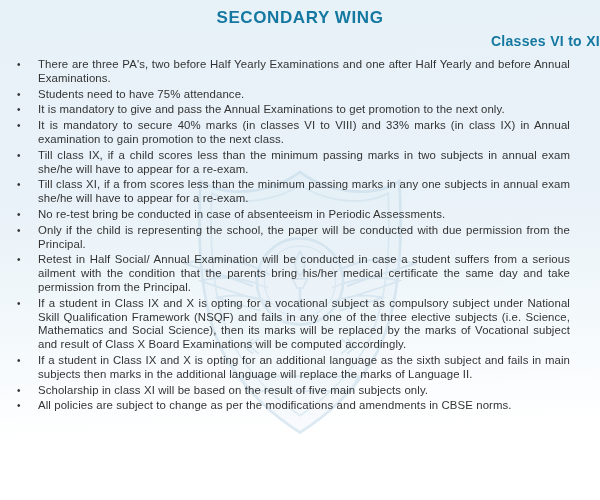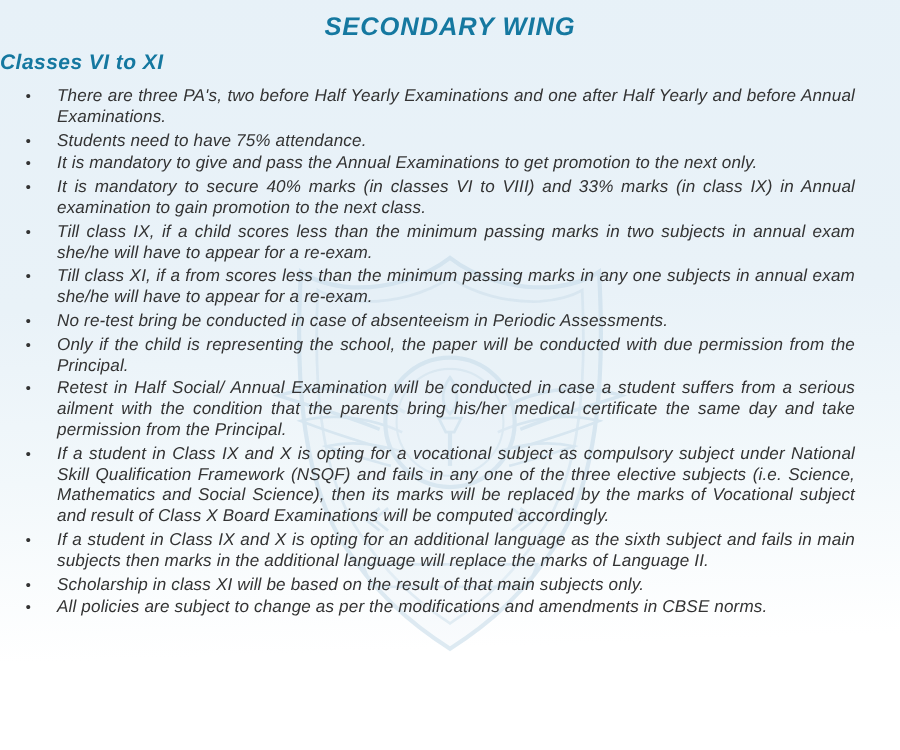--- a/index.html
+++ b/index.html
@@ -15,21 +15,20 @@
     font-family: "Liberation Sans", "DejaVu Sans", sans-serif;
     background: linear-gradient(178deg, var(--bg-top) 0%, #e9f2f8 40%, #f2f8fb 62%, var(--bg-bottom) 85%);
     overflow: hidden;
     position: relative;
   }
   .page {
     position: relative;
     width: 600px;
     height: 492px;
     z-index: 1;
-    font-style: italic;
   }
   .watermark {
     position: absolute;
     left: 155px;
     top: 155px;
     width: 290px;
     height: 300px;
     opacity: 0.55;
     z-index: 0;
     pointer-events: none;
@@ -37,21 +36,21 @@
   .content { position: relative; z-index: 2; }
   h1.title {
     text-align: center;
     color: var(--title-color);
     font-size: 17px;
     font-weight: bold;
     letter-spacing: 0.6px;
     padding-top: 8px;
   }
   h2.subtitle {
-    text-align: left;
+    text-align: right;
     color: var(--title-color);
     font-size: 14px;
     font-weight: bold;
     letter-spacing: 0.3px;
     margin-top: 5px;
     margin-bottom: 9px;
   }
   ul.policy-list {
     list-style: none;
     padding: 0 30px 0 12px;
@@ -154,21 +153,21 @@
         <li>
           <span class="marker">•</span>
           <span class="txt">If a student in Class IX and X is opting for a vocational subject as compulsory subject under National Skill Qualification Framework (NSQF) and fails in any one of the three elective subjects (i.e. Science, Mathematics and Social Science), then its marks will be replaced by the marks of Vocational subject and result of Class X Board Examinations will be computed accordingly.</span>
         </li>
         <li>
           <span class="marker">•</span>
           <span class="txt">If a student in Class IX and X is opting for an additional language as the sixth subject and fails in main subjects then marks in the additional language will replace the marks of Language II.</span>
         </li>
         <li>
           <span class="marker">•</span>
-          <span class="txt">Scholarship in class XI will be based on the result of that main subjects only.</span>
+          <span class="txt">Scholarship in class XI will be based on the result of five main subjects only.</span>
         </li>
         <li>
           <span class="marker">•</span>
           <span class="txt">All policies are subject to change as per the modifications and amendments in CBSE norms.</span>
         </li>
       </ul>
   </div>
 
 </div>
 

